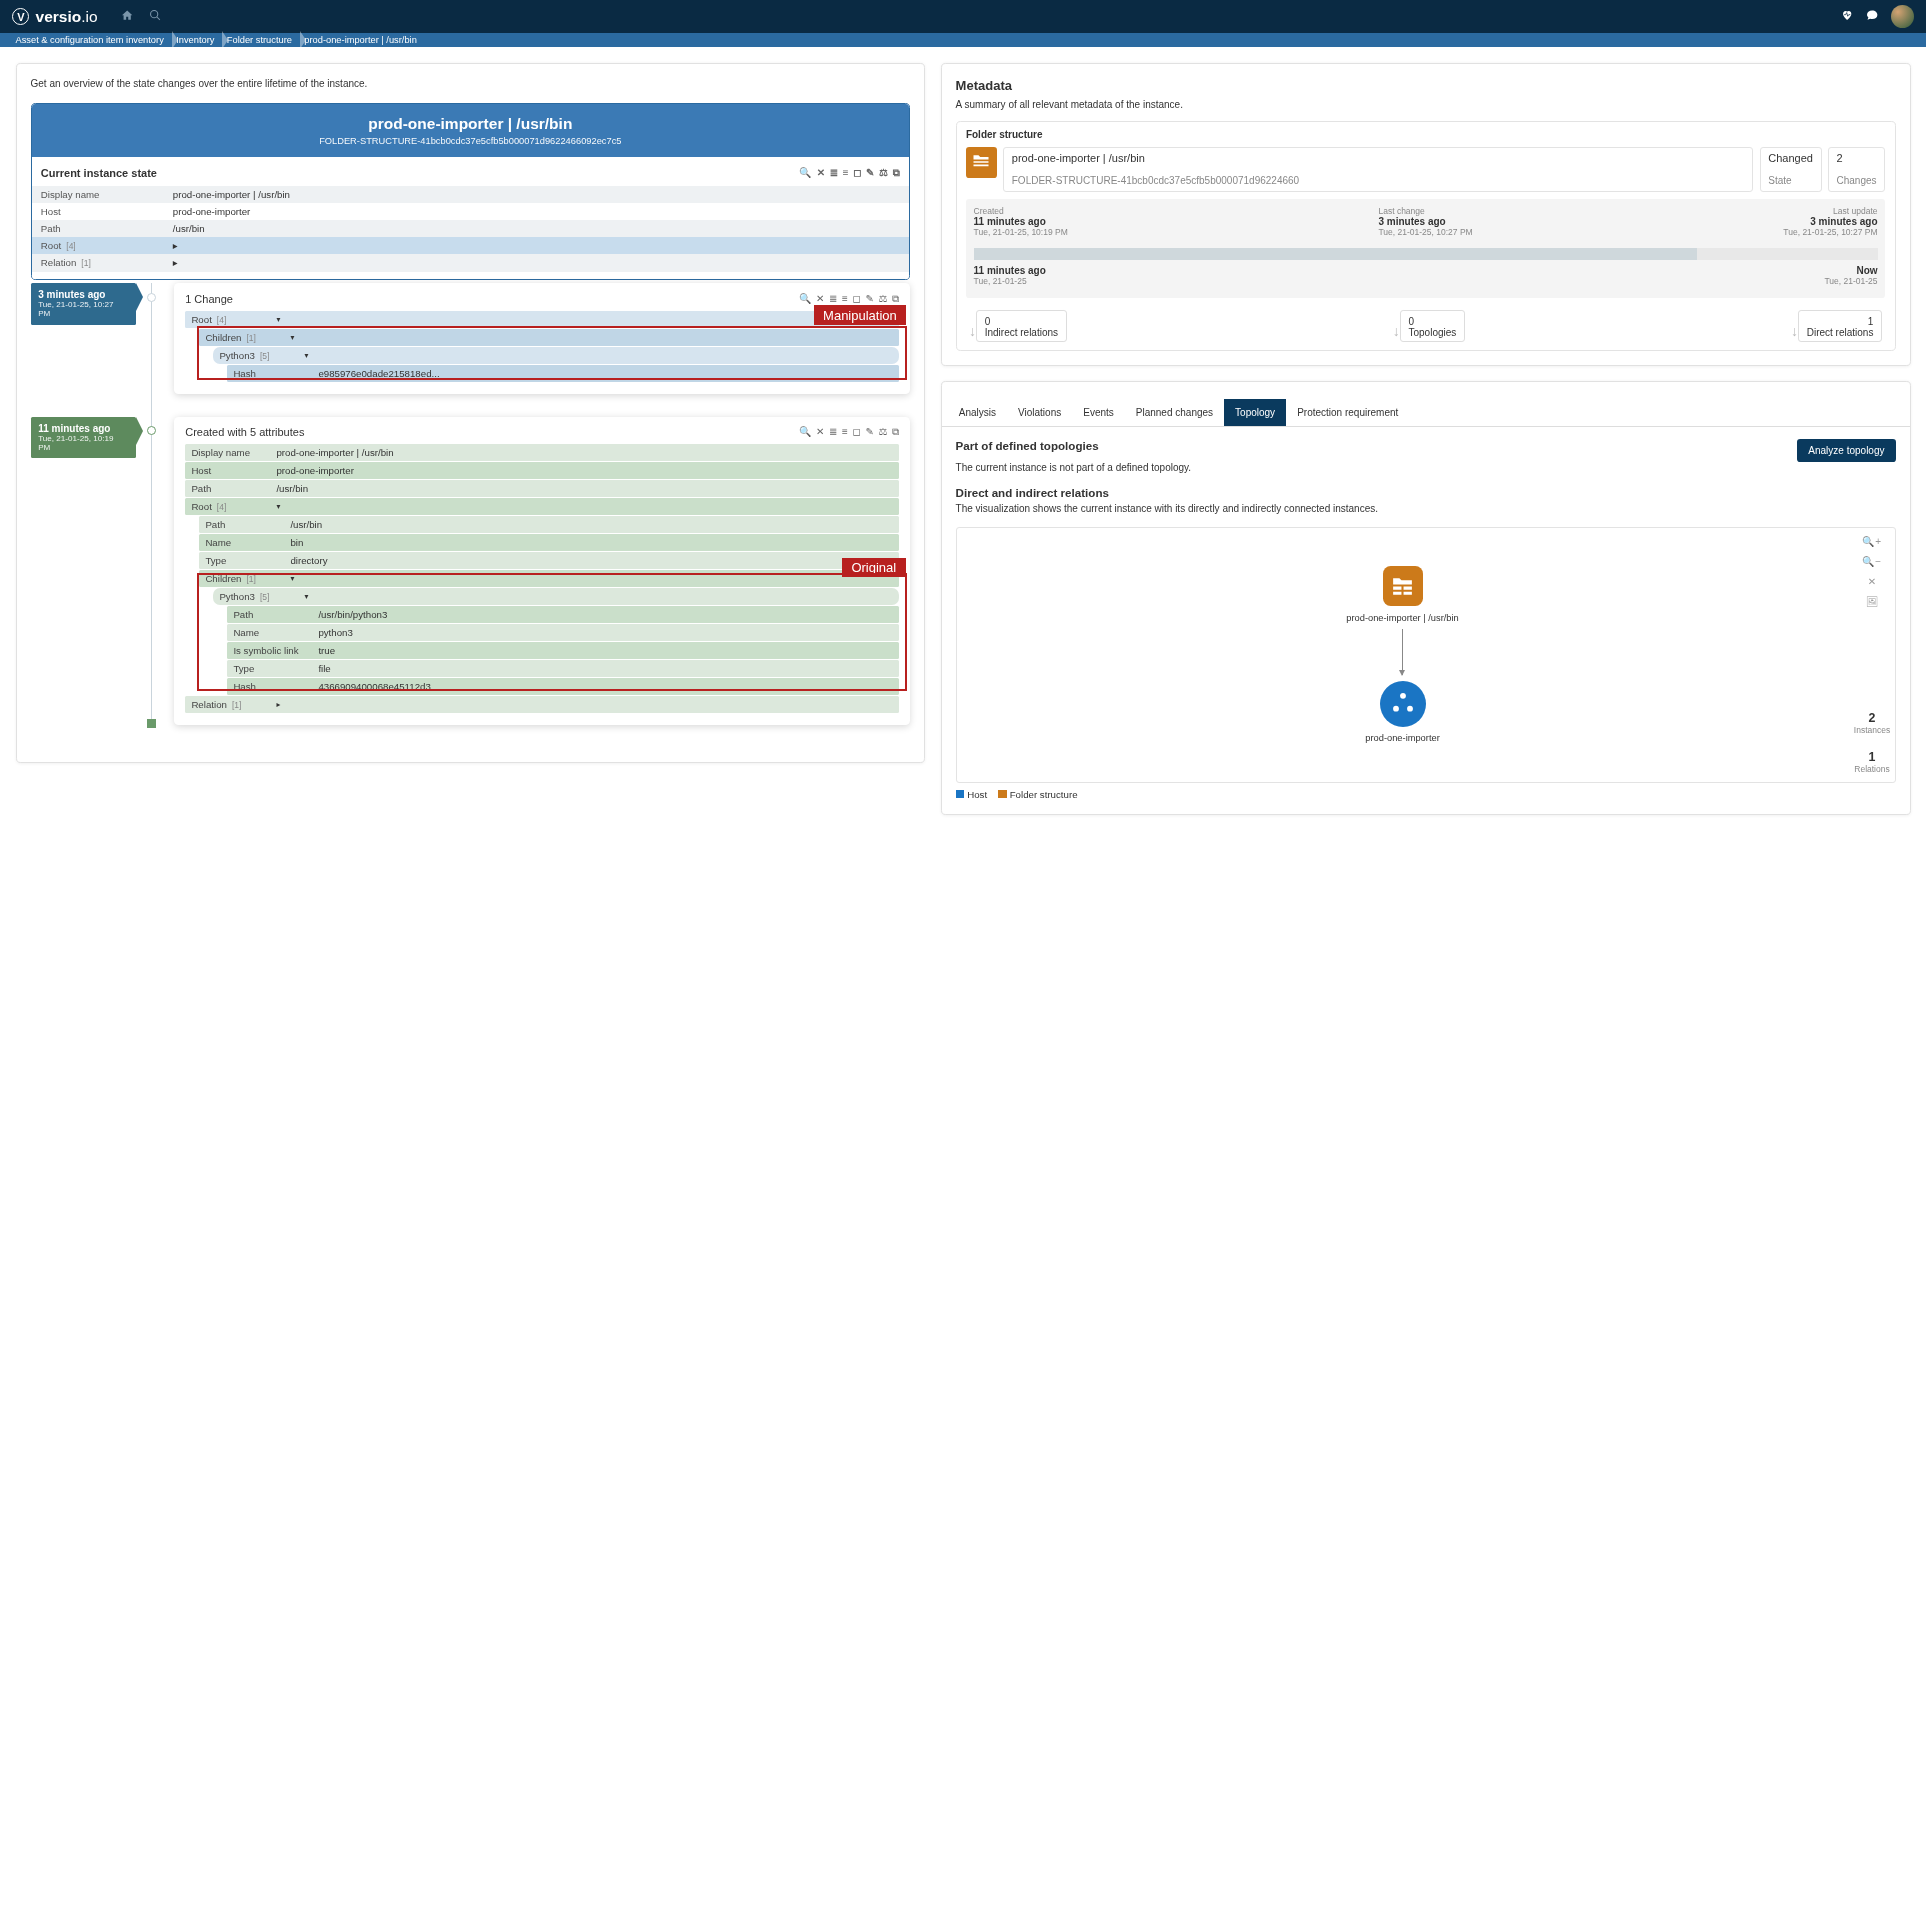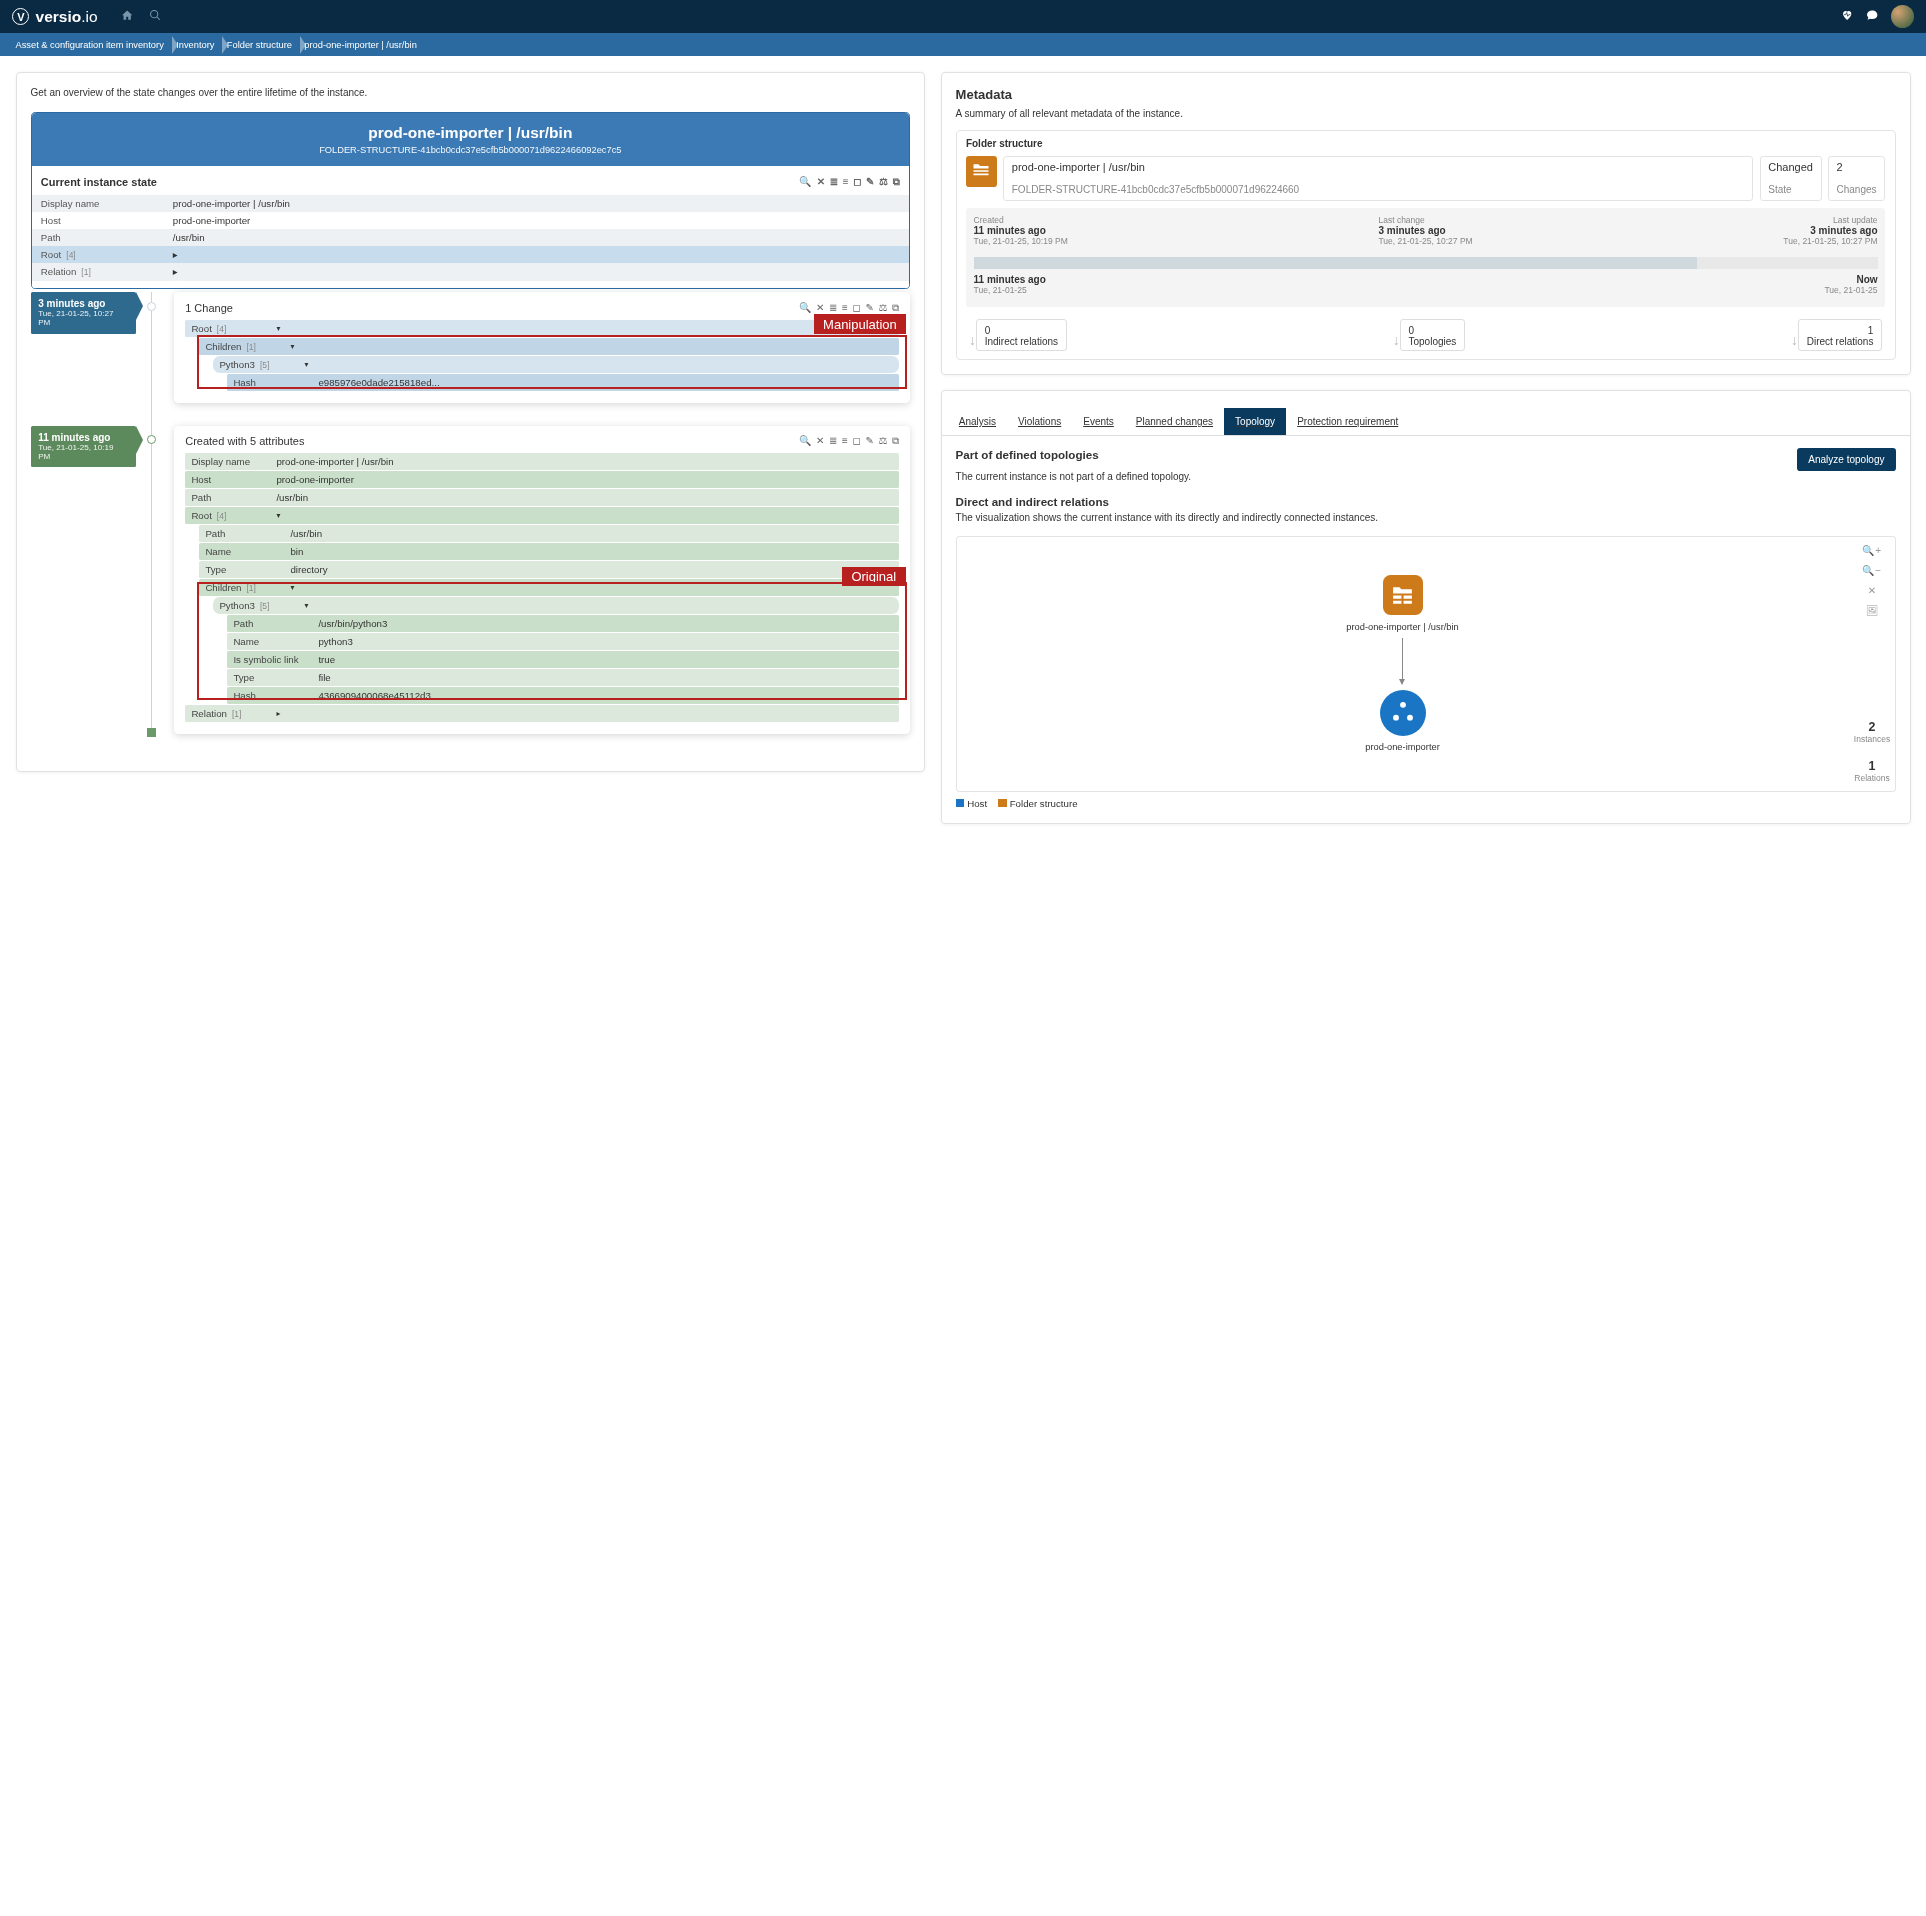--- a/index.html
+++ b/index.html
@@ -8,21 +8,21 @@
 
 .topnav { background: #0a2a43; height: 33px; display: flex; align-items: center; padding: 0 12.4px; color: #fff; }
 .logo { display: flex; align-items: center; font-size: 15.5px; font-weight: 400; gap: 6.2px; }
 .logo b { font-weight: 700; }
 .logo-icon { width: 17px; height: 17px; border: 1.5px solid #fff; border-radius: 50%; display: flex; align-items: center; justify-content: center; font-weight: bold; font-size: 11px; }
 .topnav-icons { display: flex; gap: 15.5px; margin-left: 23px; color: #7a95aa; }
 .topnav-right { margin-left: auto; display: flex; gap: 12.4px; align-items: center; }
 .avatar { width: 23px; height: 23px; border-radius: 50%; background: radial-gradient(circle at 30% 30%, #d4a373, #2a5a3a); }
 
 
-.breadcrumb { background: #2b6aa0; height: 23px; display: flex; align-items: center; padding: 0 12.4px; gap: 0; font-size: 9.3px; color: #fff; }
+.breadcrumb { background: #2b6aa0; height: 14px; display: flex; align-items: center; padding: 0 12.4px; gap: 0; font-size: 9.3px; color: #fff; }
 .crumb { padding: 0 9.3px 0 3.1px; position: relative; }
 .crumb::after { content: ""; position: absolute; right: -4.6px; top: 50%; transform: translateY(-50%); width: 0; height: 0; border-top: 9.3px solid transparent; border-bottom: 9.3px solid transparent; border-left: 6.2px solid rgba(255,255,255,.4); }
 .crumb:last-child::after { display: none; }
 
 .page { display: flex; gap: 15.5px; padding: 15.5px; align-items: flex-start; }
 .col { flex: 1; min-width: 0; }
 
 
 .card { background: #fff; border: 0.8px solid #e1e1e1; border-radius: 4.6px; padding: 14px; margin-bottom: 15.5px; box-shadow: 0 0.8px 3.1px rgba(0,0,0,.06); }
 .page-title { font-size: 18.6px; font-weight: 700; color: #222; margin-bottom: 7.7px; }
@@ -101,21 +101,21 @@
 .ts-col .v1{ font-weight:700; font-size:10px;}
 .ts-col .v2{ color:#888; font-size:8.5px;}
 .barline{ height:12.4px; background:#e8e8e8; position:relative; margin:11px 0 4.6px;}
 .barfill{ position:absolute; left:0; top:0; bottom:0; width:80%; background:#cfd8dc;}
 .relflow{ display:flex; justify-content:space-between; align-items:flex-end; margin-top:12.4px; padding:0 3.1px;}
 .relitem{ text-align:left;}
 .relarrow{ color:#bbb; font-size:14px;}
 .relbox{ border:0.8px solid #ddd; border-radius:3.1px; padding:4.6px 7.7px 3.1px; display:inline-block;}
 
 
-.tabs { display:flex; border-bottom:0.8px solid #ddd; margin:3.1px -14px 12.4px; padding:0 6.2px;text-decoration:underline;}
+.tabs { display:flex; border-bottom:0.8px solid #ddd; margin:3.1px -14px 12.4px; padding:0 6.2px;}
 .tab { padding:7.7px 11px; font-size:10px; color:#333; cursor:pointer;}
 .tab.active { background:#0a3a5e; color:#fff;}
 .analyze-btn { background:#0a3a5e; color:#fff; padding:6.2px 11px; border-radius:3.1px; font-size:10px; float:right; cursor:pointer;}
 .topo-title { font-size:11.6px; font-weight:700; margin-bottom:4.6px;}
 .topo-desc { font-size:10px; margin-bottom:12.4px;}
 
 .graph { border:0.8px solid #e3e3e3; border-radius:3.1px; height:256px; display:flex; position:relative;}
 .graph-main { flex:1; display:flex; flex-direction:column; align-items:center; justify-content:center; gap:6.2px;}
 .node-icon { width:40px; height:40px; border-radius:7.7px; display:flex; align-items:center; justify-content:center; color:#fff;}
 .node-icon.orange{ background:#cc7a1a;}

